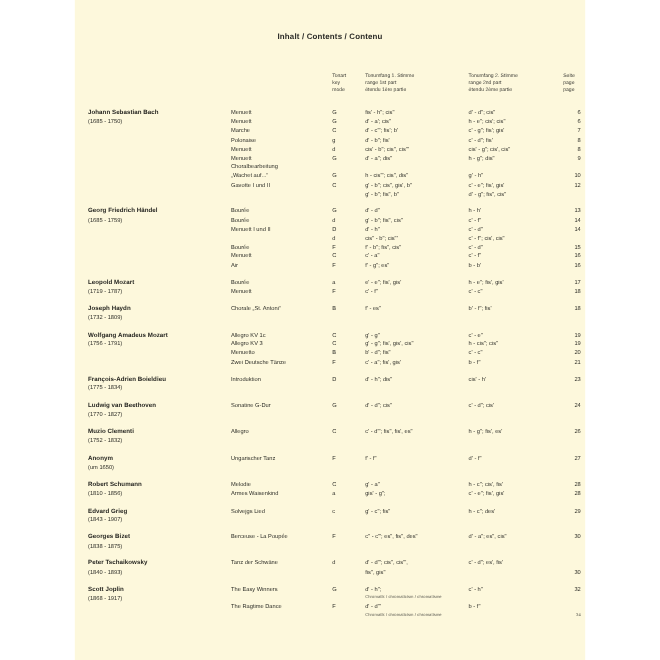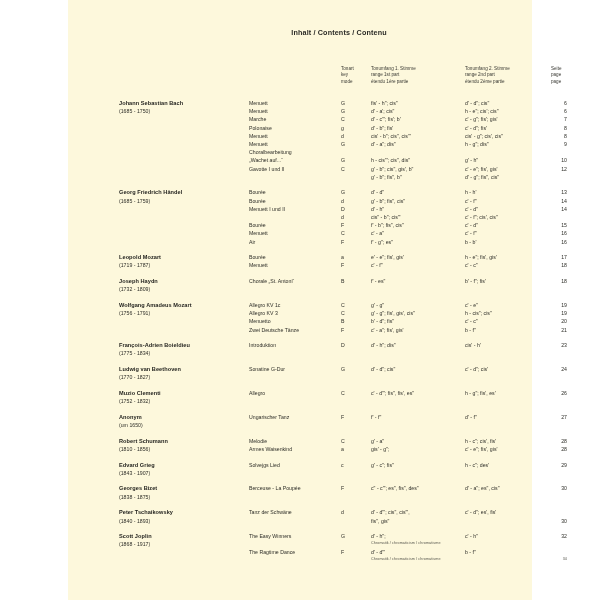--- a/index.html
+++ b/index.html
@@ -19,21 +19,20 @@
     top: 0px;
     width: 464px;
     height: 600px;
     background: #fdf8dc;
   }
   #sheet {
     position: relative;
     width: 100%;
     height: 100%;
     box-sizing: border-box;
-    margin-left: 39px;
   }
   .doc-title {
     position: absolute;
     left: 0;
     right: 0;
     top: 28px;
     text-align: center;
     font-size: 7.2px;
     font-weight: bold;
     color: #2a2a26;

